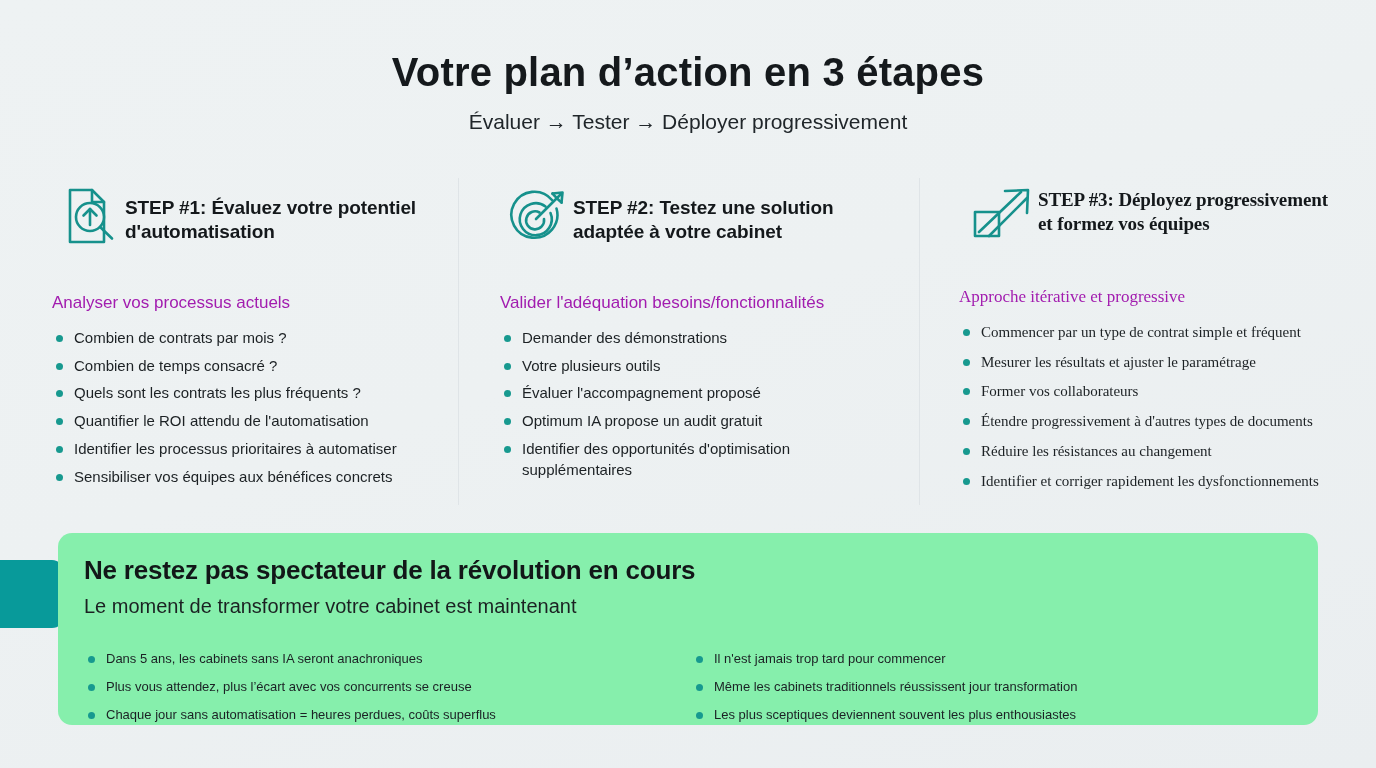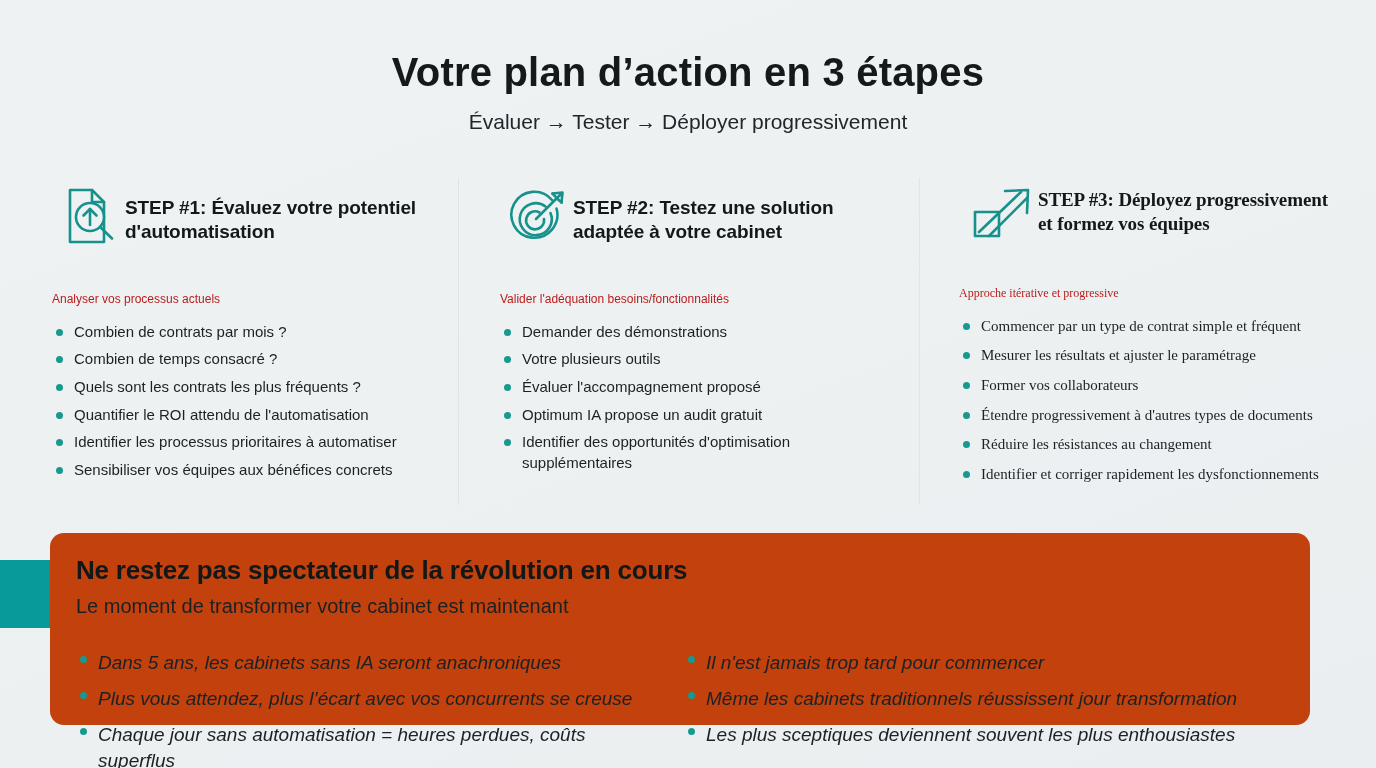--- a/index.html
+++ b/index.html
@@ -92,23 +92,23 @@
     font-size: 19px;
     font-weight: 700;
     line-height: 1.27;
     color: #14181b;
     padding-top: 14px;
     letter-spacing: -0.1px;
   }
   .col-3 .step-title { padding-top: 6px; }
 
   .sub-head {
-    font-size: 12px;
+    font-size: 17px;
     font-weight: 400;
-    color: #b91c1c;
+    color: #a21caf;
     line-height: 1.3;
     margin-top: 24px;
   }
   .col-3 .sub-head { margin-top: 18px; }
 
   ul.bullets {
     list-style: none;
     margin: 14px 0 0 0;
     padding: 0;
   }
@@ -128,25 +128,25 @@
     top: 7px;
     width: 7px;
     height: 7px;
     border-radius: 50%;
     background: #17998f;
   }
 
   
   .callout {
     position: absolute;
-    left: 50px;
+    left: 58px;
     top: 533px;
     width: 1260px;
     height: 192px;
-    background: #c2410c;
+    background: #86efac;
     border-radius: 14px;
     box-sizing: border-box;
     padding: 22px 40px 0 26px;
   }
   .callout-tab {
     position: absolute;
     left: 0;
     top: 560px;
     width: 64px;
     height: 68px;
@@ -168,24 +168,23 @@
     line-height: 1.2;
     margin: 8px 0 0 0;
   }
   .callout-lists {
     display: flex;
     margin-top: 18px;
   }
   .callout-col { width: 632px; }
   .callout-col.right { padding-left: 22px; }
   .callout-lists ul.bullets li {
-    font-size: 19px;
+    font-size: 13px;
     margin-bottom: 10px;
     color: #1b2124;
-    font-style: italic;
   }
   .callout-lists ul.bullets li::before {
     background: #17998f;
     top: 6px;
   }
 </style>
 </head>
 <body>
 
 <div class="slide">

